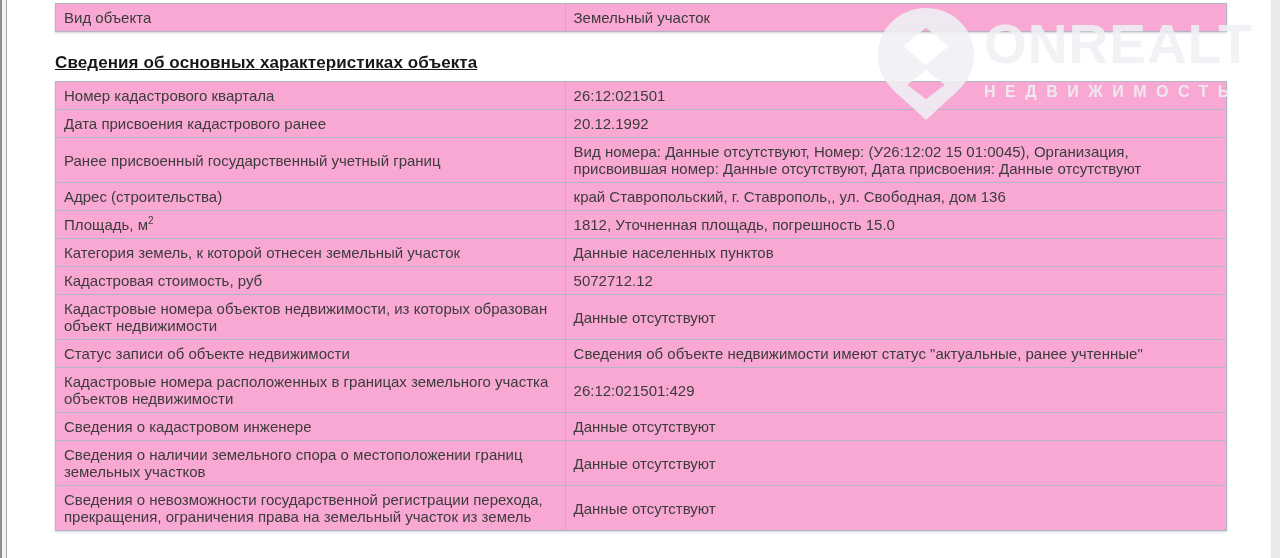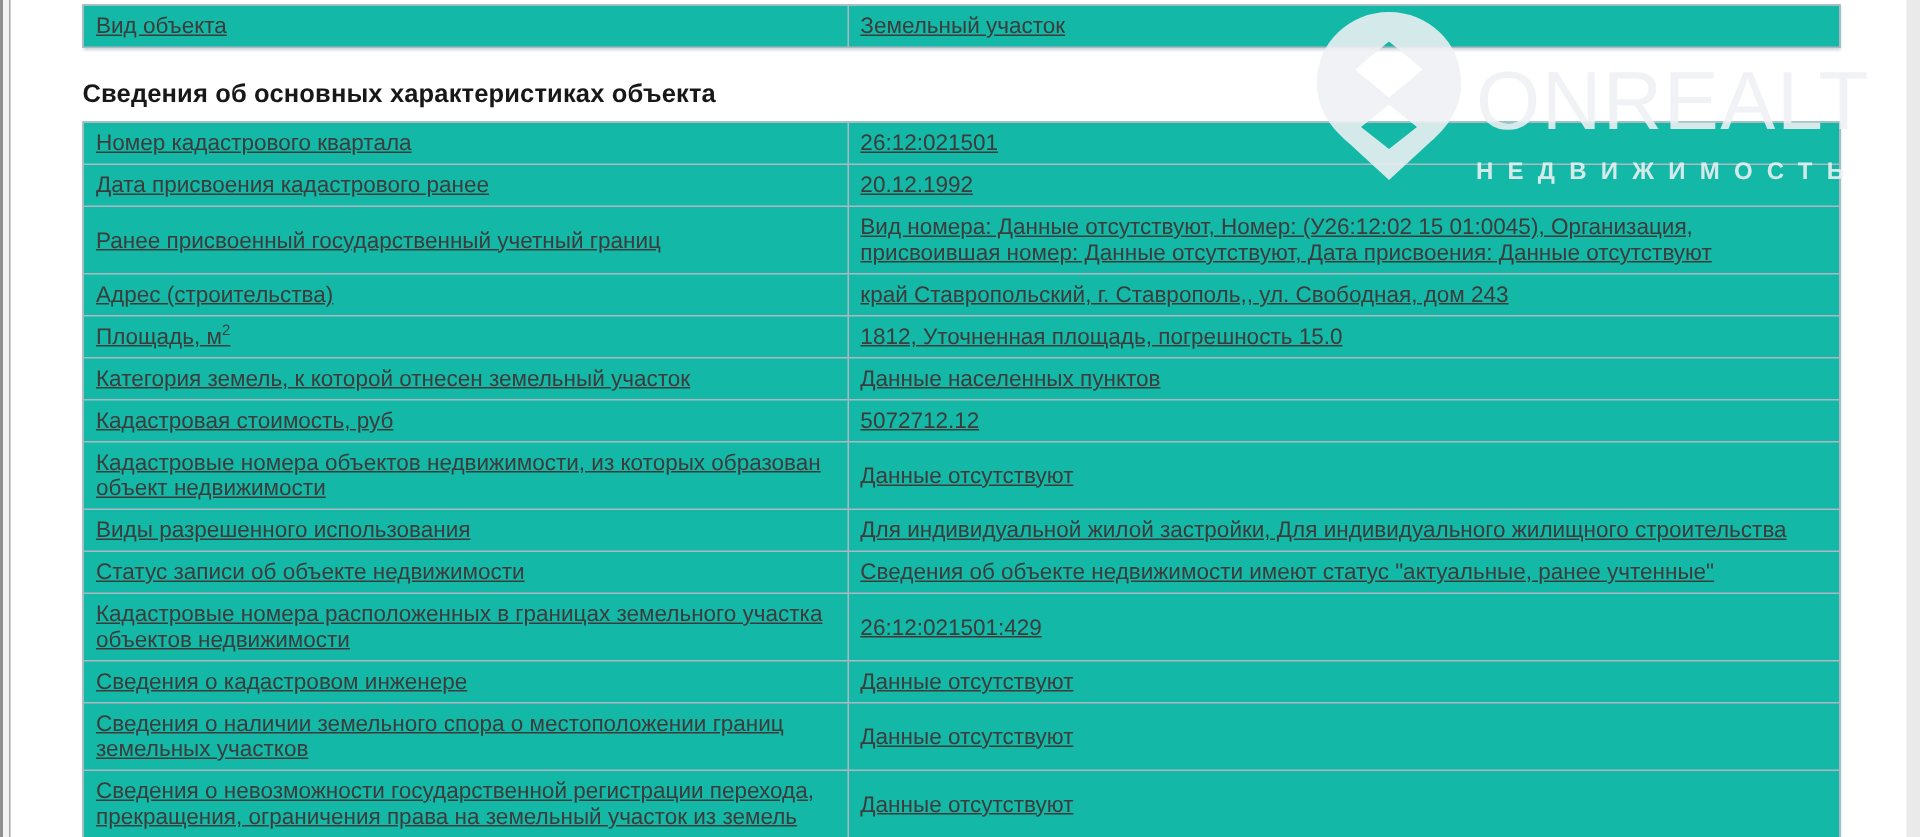--- a/index.html
+++ b/index.html
@@ -33,63 +33,63 @@
   }
   .content{
     position:absolute;
     left:55px;
     top:3px;
     width:1172px;
   }
   table.tbl{
     width:1172px;
     border-collapse:collapse;
-    background:#14b8a6;
+    background:#f9a8d4;
     box-shadow:0 1px 2px rgba(110,120,140,.35);
-    text-decoration:underline;
   }
   table.tbl td{
     border:1px solid var(--border-inner);
     font-size:15px;
     line-height:17px;
     padding:5px 10px 5px 8px;
     vertical-align:middle;
   }
   table.tbl{border:1px solid var(--border-outer);}
   td.lbl{width:510px;}
   td.val{width:662px;}
   td sup{font-size:10px;line-height:0;vertical-align:super;}
   h2.section-title{
     font-size:17px;
     font-weight:700;
     color:var(--title);
     margin:21px 0 8px 0;
     letter-spacing:.1px;
+    text-decoration:underline;
   }
   
   .watermark{
     position:absolute;
     top:8px;
     left:876px;
     display:flex;
     align-items:flex-start;
     gap:8px;
     z-index:5;
     pointer-events:none;
     color:var(--watermark);
     opacity:.88;
   }
   .wm-icon svg{display:block;}
   .wm-text{display:flex;flex-direction:column;}
   .wm-brand{
     font-size:55px;
-    font-weight:400;
+    font-weight:700;
     letter-spacing:1px;
     line-height:1;
-    margin-top:32px;
+    margin-top:9px;
     white-space:nowrap;
   }
   .wm-sub{
     font-size:16px;
     font-weight:700;
     letter-spacing:9.5px;
     margin-top:11px;
     white-space:nowrap;
   }
 </style>
@@ -121,41 +121,37 @@
         <tr>
           <td class="lbl">Дата присвоения кадастрового ранее</td>
           <td class="val">20.12.1992</td>
         </tr>
         <tr>
           <td class="lbl">Ранее присвоенный государственный учетный границ</td>
           <td class="val">Вид номера: Данные отсутствуют, Номер: (У26:12:02 15 01:0045), Организация, присвоившая номер: Данные отсутствуют, Дата присвоения: Данные отсутствуют</td>
         </tr>
         <tr>
           <td class="lbl">Адрес (строительства)</td>
-          <td class="val">край Ставропольский, г. Ставрополь,, ул. Свободная, дом 243</td>
+          <td class="val">край Ставропольский, г. Ставрополь,, ул. Свободная, дом 136</td>
         </tr>
         <tr>
           <td class="lbl">Площадь, м<sup>2</sup></td>
           <td class="val">1812, Уточненная площадь, погрешность 15.0</td>
         </tr>
         <tr>
           <td class="lbl">Категория земель, к которой отнесен земельный участок</td>
           <td class="val">Данные населенных пунктов</td>
         </tr>
         <tr>
           <td class="lbl">Кадастровая стоимость, руб</td>
           <td class="val">5072712.12</td>
         </tr>
         <tr>
           <td class="lbl">Кадастровые номера объектов недвижимости, из которых образован объект недвижимости</td>
           <td class="val">Данные отсутствуют</td>
-        </tr>
-        <tr>
-          <td class="lbl">Виды разрешенного использования</td>
-          <td class="val">Для индивидуальной жилой застройки, Для индивидуального жилищного строительства</td>
         </tr>
         <tr>
           <td class="lbl">Статус записи об объекте недвижимости</td>
           <td class="val">Сведения об объекте недвижимости имеют статус "актуальные, ранее учтенные"</td>
         </tr>
         <tr>
           <td class="lbl">Кадастровые номера расположенных в границах земельного участка объектов недвижимости</td>
           <td class="val">26:12:021501:429</td>
         </tr>
         <tr>

